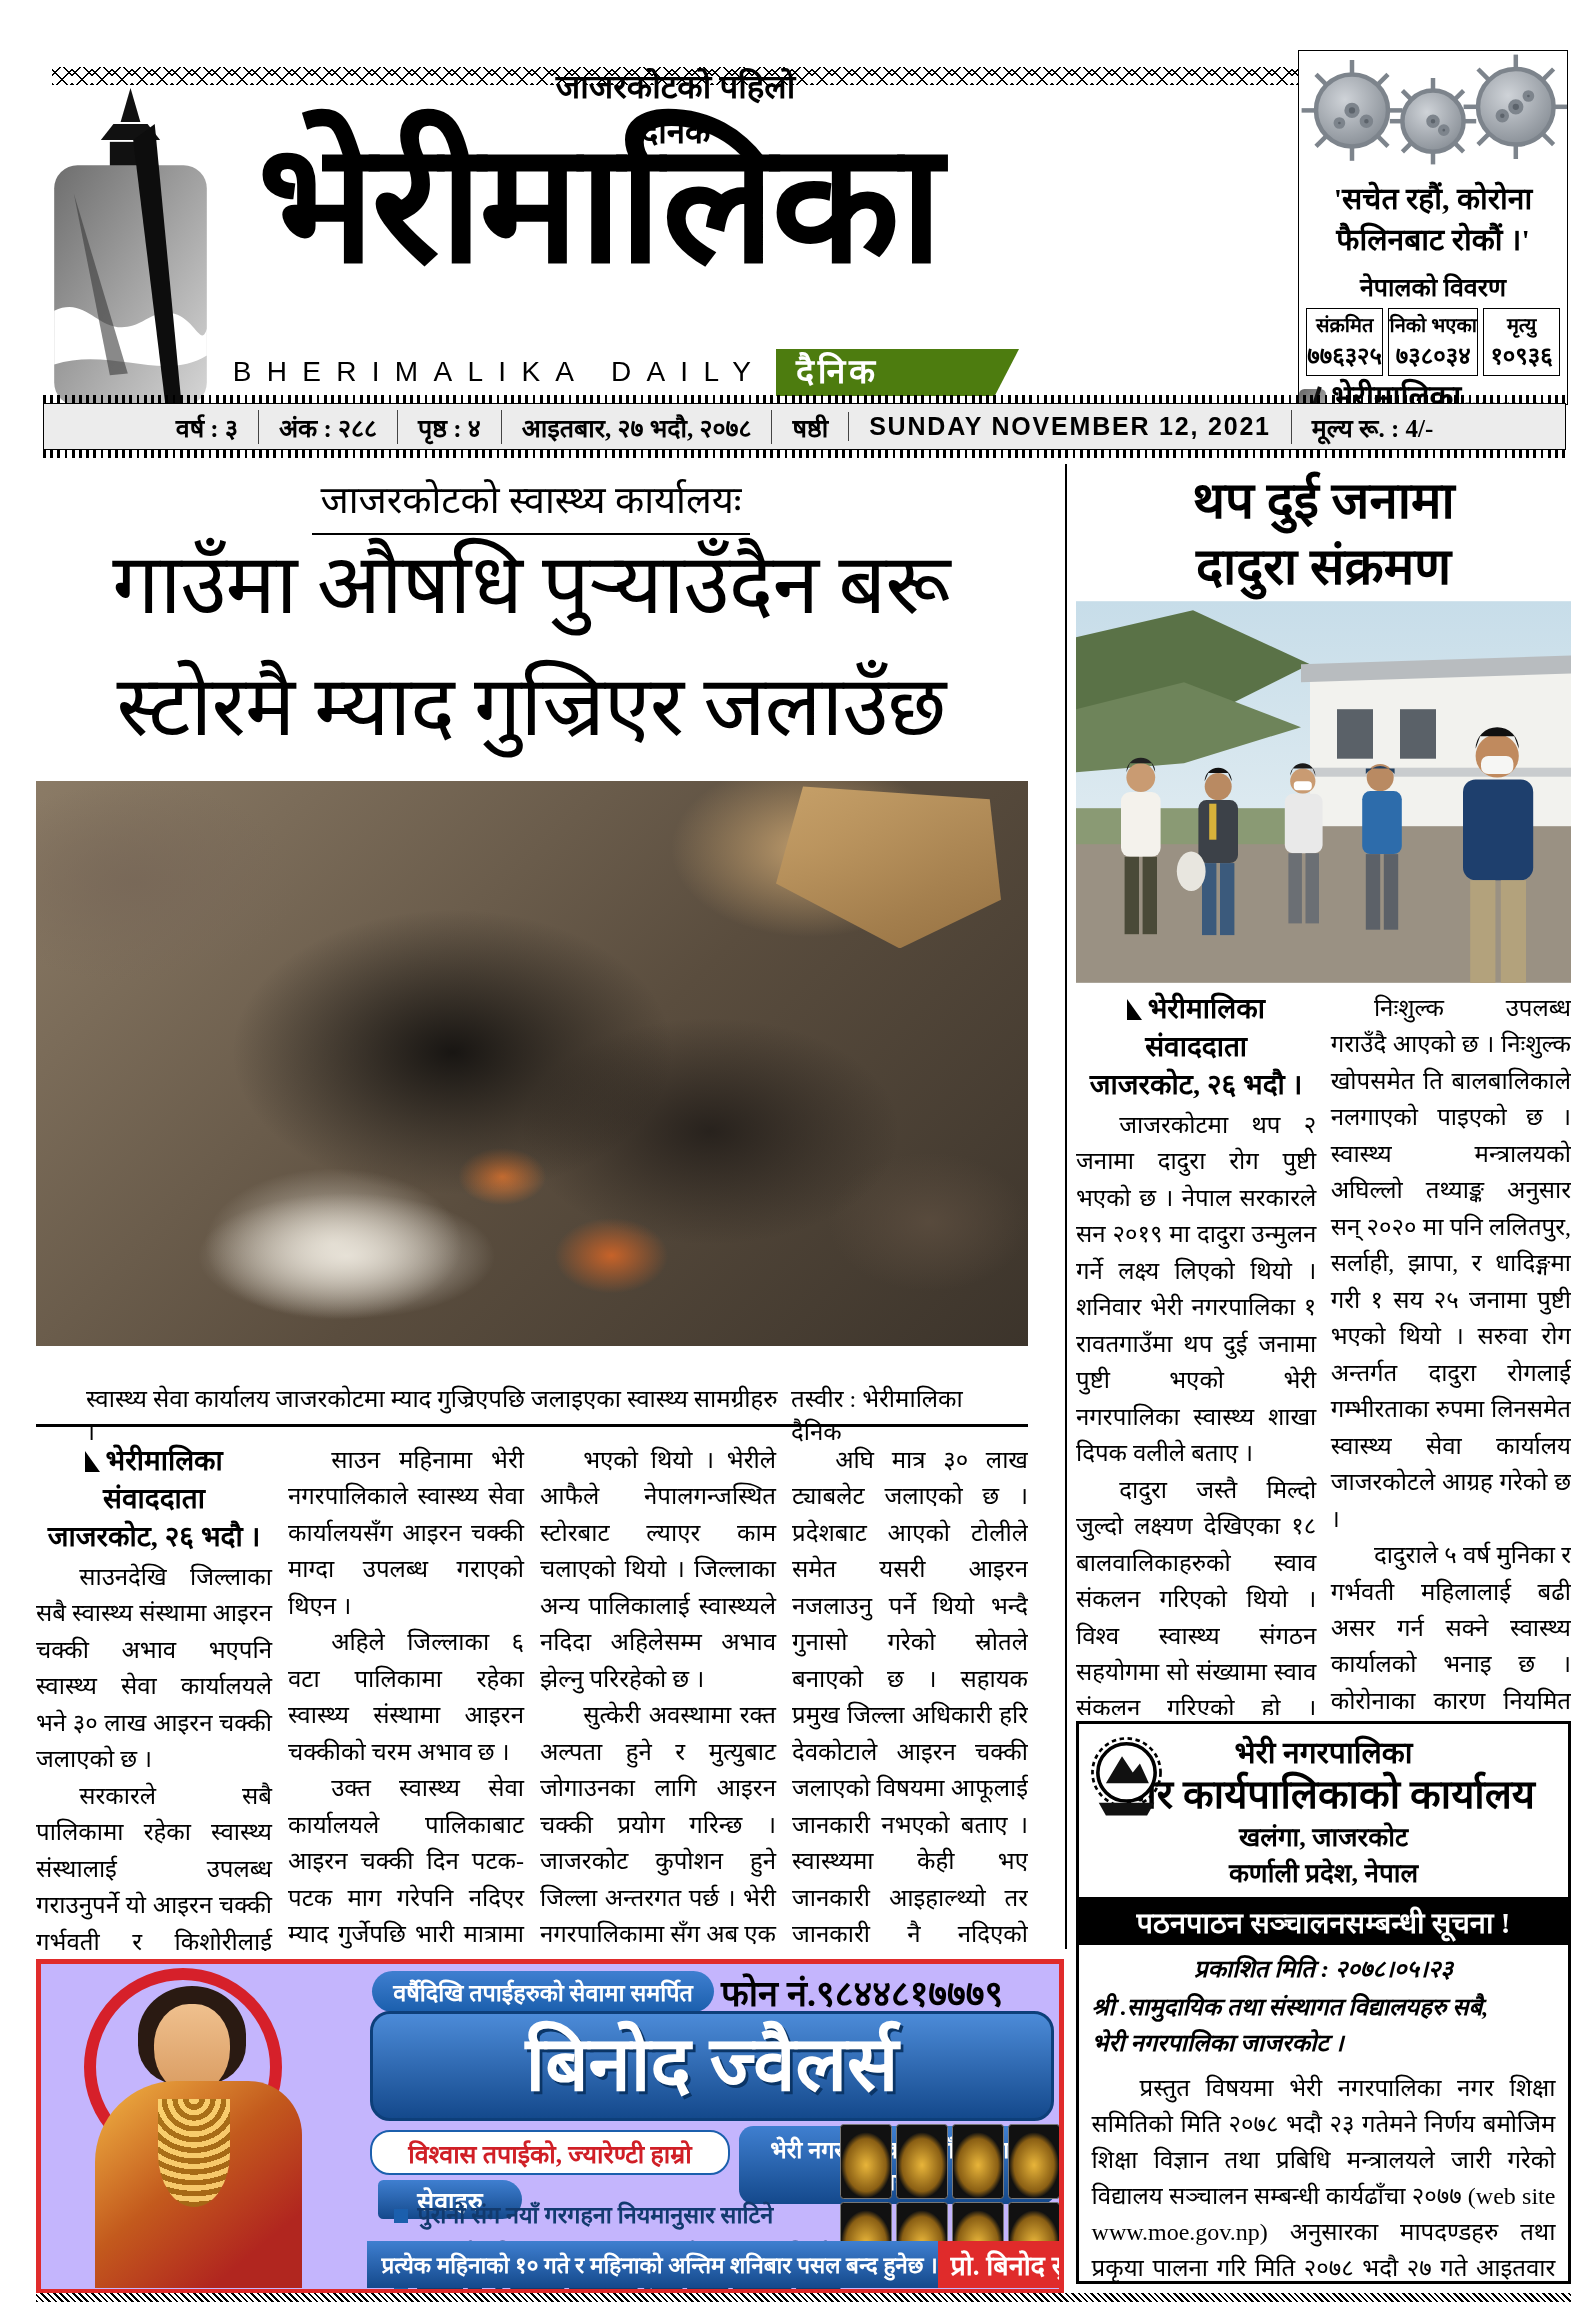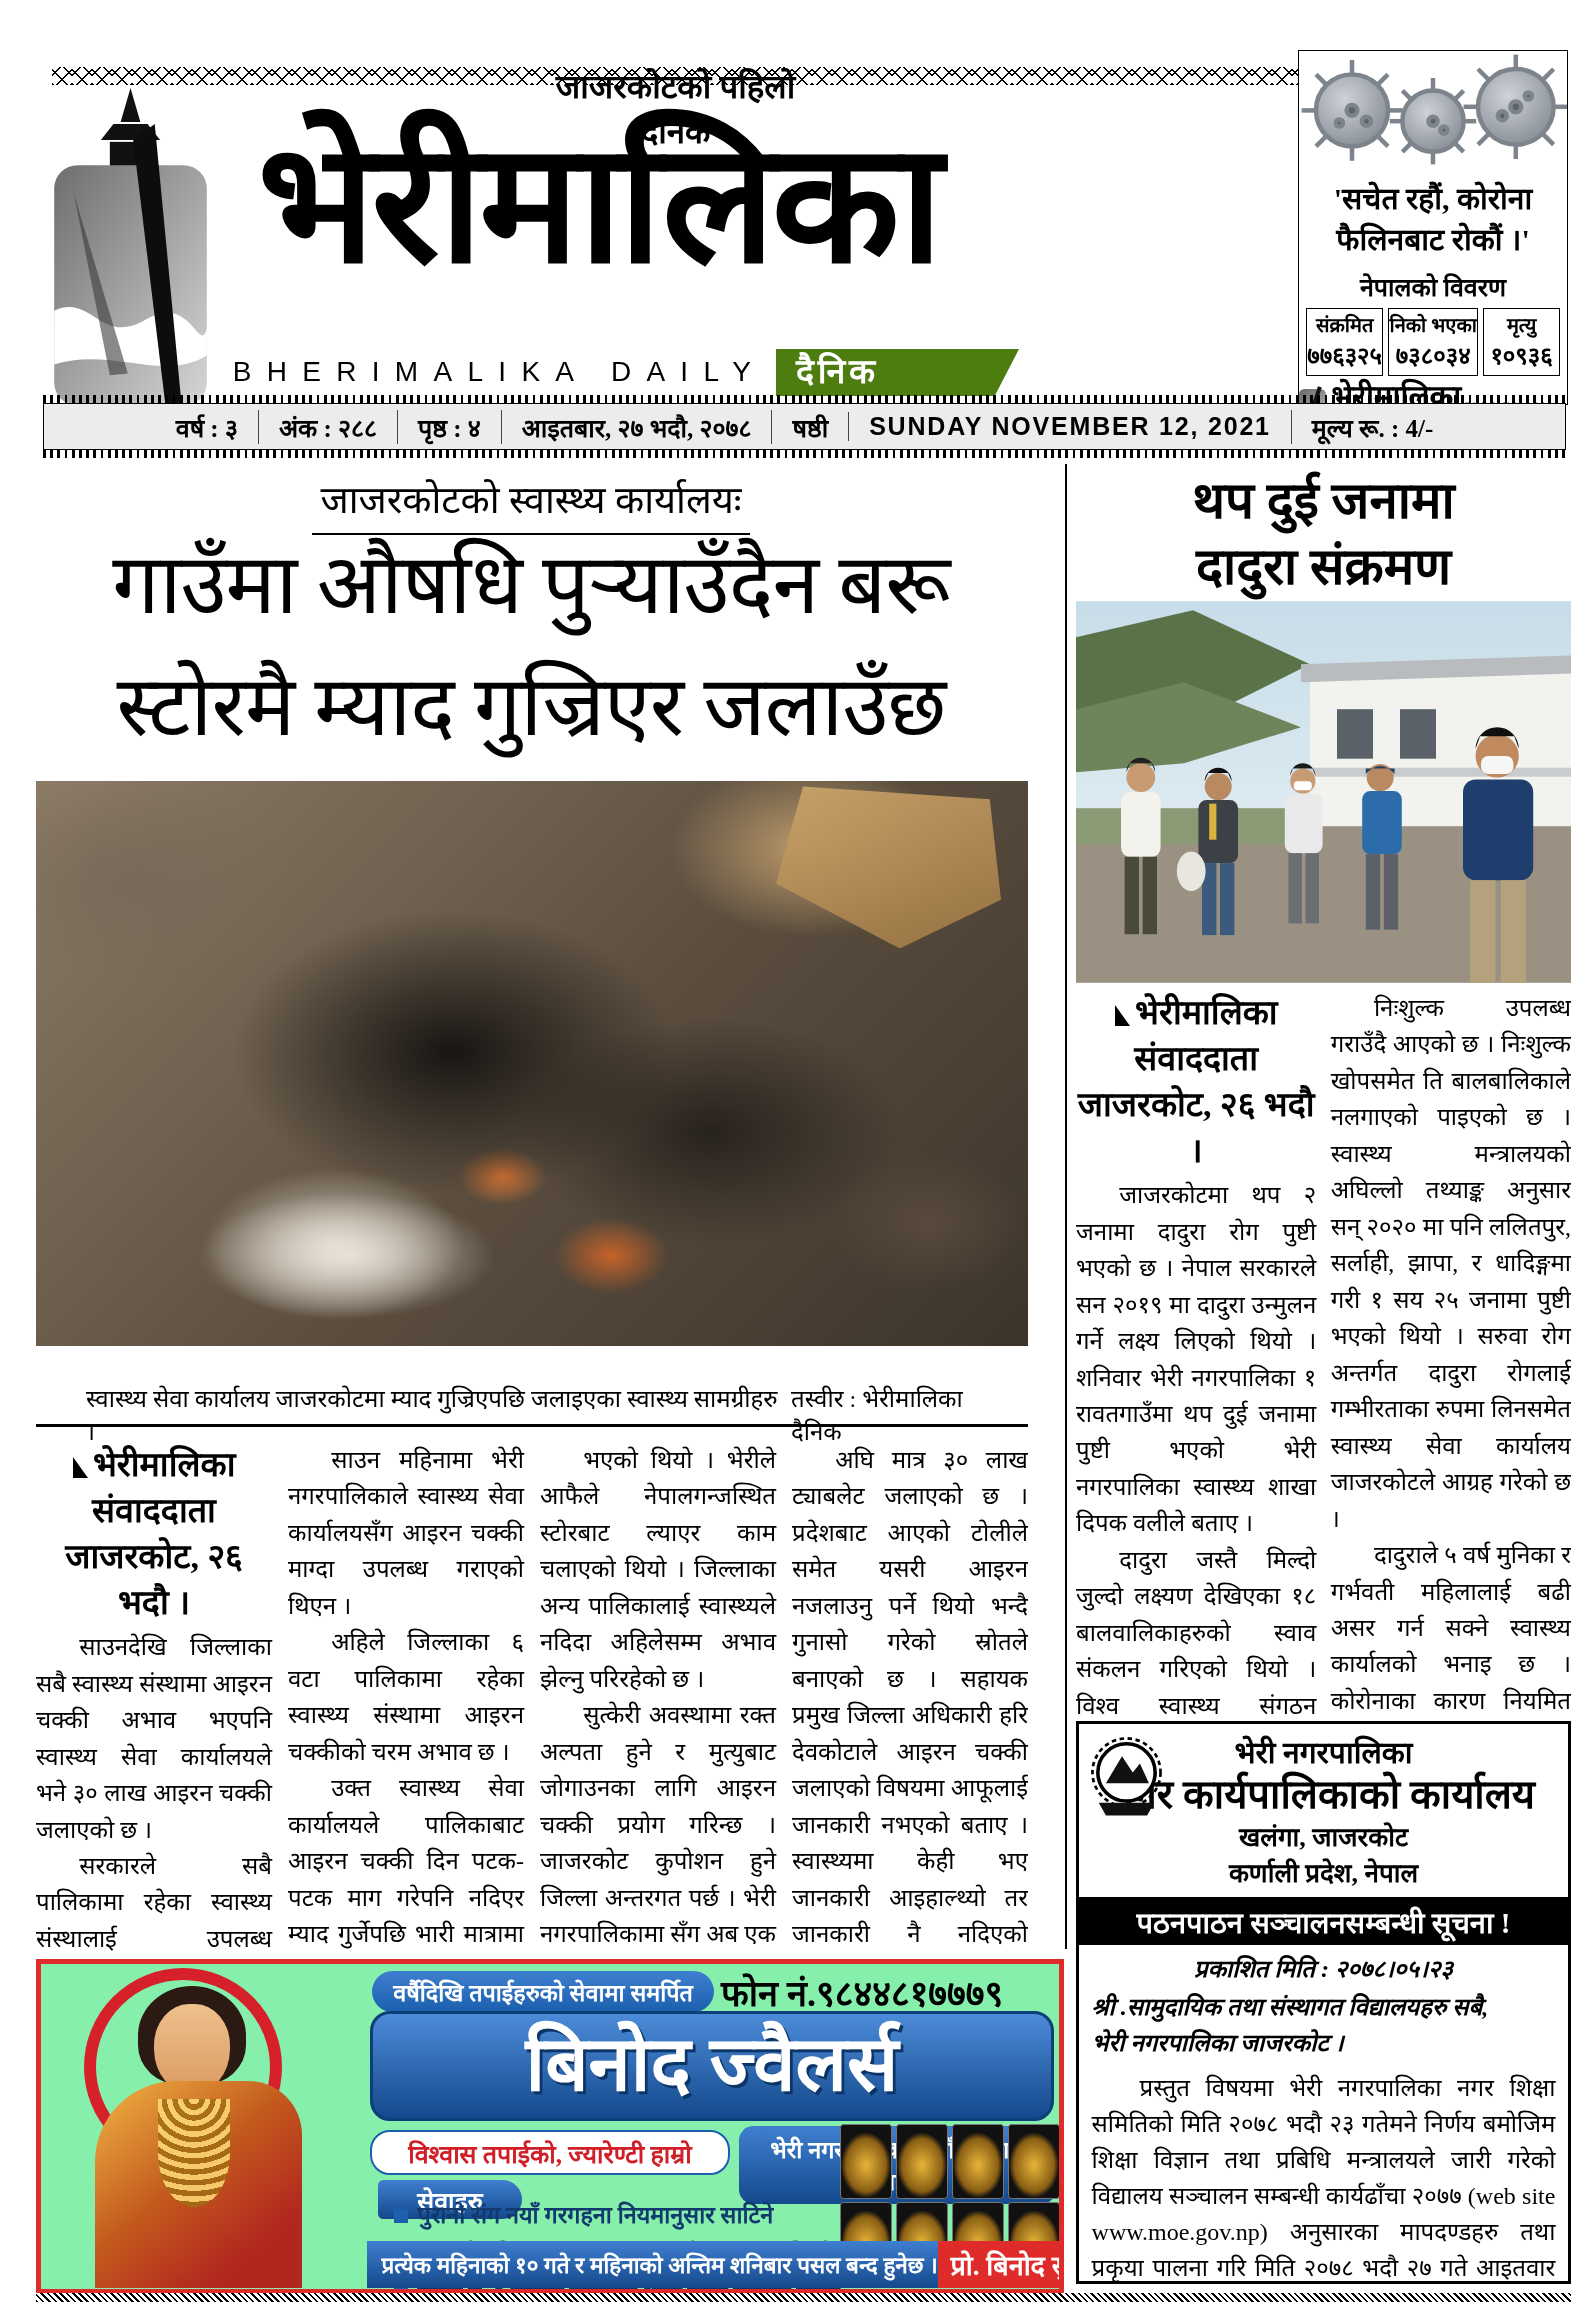--- a/index.html
+++ b/index.html
@@ -100,21 +100,21 @@
   }
   .caption-row { left: 36px; top: 1381px; width: 992px; display: flex;
     justify-content: space-between; font-size: 24px; font-weight: normal;
     padding: 0 9px 0 50px; }
   .rule1 { left: 36px; top: 1424px; width: 992px; height: 2.7px; background: #000; }
 
   .story-cols { display: flex; overflow: hidden; }
   .story1 { left: 36px; top: 1442px; width: 992px; height: 509px; gap: 16px; }
   .scol { flex: 1; font-size: 24px; line-height: 1.52; text-align: justify; }
   .scol p { text-indent: 1.8em; margin: 0; }
-  .byline-block { text-align: center; font-weight: bold; font-size: 34px;
+  .byline-block { text-align: center; font-weight: bold; font-size: 28px;
     line-height: 1.35; margin-bottom: 3.6px; }
   .tri { display: inline-block; width: 0; height: 0;
     border-bottom: 21.6px solid #000; border-right: 15.3px solid transparent;
     margin-right: 5.4px; vertical-align: -1.8px; }
 
   
   .headline2 { left: 1076px; top: 468px; width: 495px; text-align: center;
     font-size: 51px; font-weight: bold; line-height: 1.3; }
   .photo2 { left: 1076px; top: 601px; width: 495px; height: 382px; }
   .story2 { left: 1076px; top: 990px; width: 495px; height: 725px; gap: 14.4px; }
@@ -130,21 +130,21 @@
   .n-bar { background: #000; color: #fff; text-align: center; font-size: 29px;
     font-weight: bold; padding: 4.5px 0; margin: 7.2px -12.6px 5.4px -12.6px; }
   .n-pub { text-align: center; font-size: 24px; font-style: italic; font-weight: bold; }
   .n-addr { font-size: 24px; font-style: italic; font-weight: bold; line-height: 1.5;
     margin-top: 5.4px; }
   .n-body { font-size: 24px; line-height: 1.5; text-align: justify; margin-top: 9px; }
   .n-body p { text-indent: 2em; }
 
   
   .ad { left: 36px; top: 1959px; width: 1028px; height: 335px;
-    border: 5.4px solid #e02b2b; background: #86efac; overflow: hidden; }
+    border: 5.4px solid #e02b2b; background: #c4b5fd; overflow: hidden; }
   .ad-woman { position: absolute; left: 0; top: 0; width: 326px; height: 324px; }
   .ad-badge { position: absolute; left: 331px; top: 7.2px; width: 342px;
     background: linear-gradient(#3f7fd0,#1b5fad); color: #fff; font-size: 23.4px;
     font-weight: bold; text-align: center; padding: 4.5px 0; border-radius: 23.4px; }
   .ad-phone { position: absolute; left: 680px; top: 3.6px; width: 342px;
     font-size: 36px; font-weight: bold; white-space: nowrap; }
   .ad-title { position: absolute; left: 329px; top: 47px; width: 684px; height: 110px;
     background: linear-gradient(#4c8bd8,#14498c); border: 3.6px solid #0d3f7a;
     border-radius: 20px; color: #fff; font-size: 76px; font-weight: bold;
     text-align: center; line-height: 101px; text-shadow: 2.7px 2.7px 0 #0b3566; }

